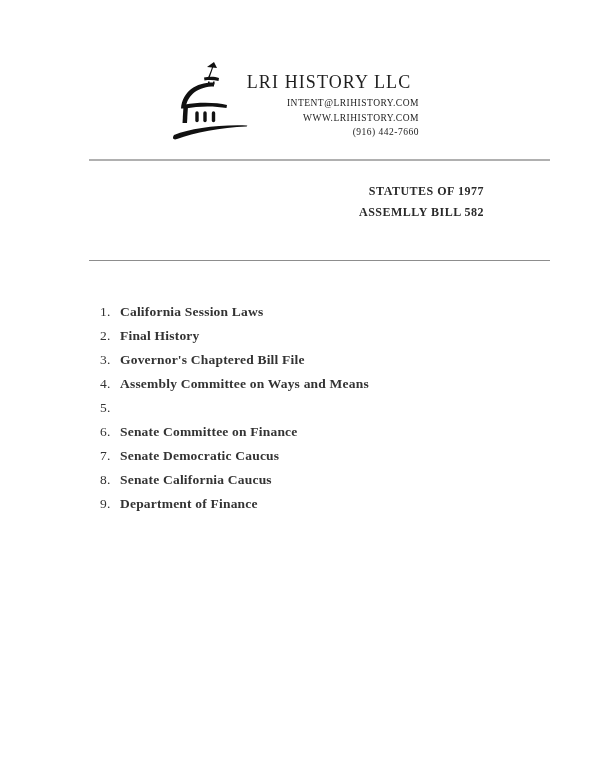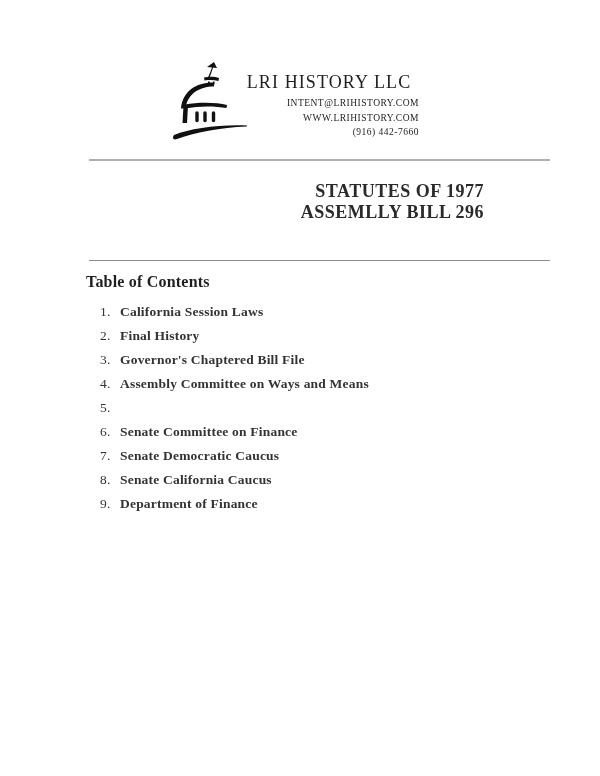--- a/index.html
+++ b/index.html
@@ -39,21 +39,21 @@
   .rule { position: absolute; left: 58px; width: 461px; border: 0; margin: 0; padding: 0; }
   .rule-top    { top: 159px; height: 2px; background: #b0b0b0; }
   .rule-bottom { top: 260px; height: 1px; background: #8d8d8d; }
 
   
   .bill-ref {
     position: absolute; top: 181px; right: 116px;
     text-align: right;
   }
   .bill-ref-line {
-    font-size: 18px; line-height: 21px;
+    font-size: 12px; line-height: 21px;
     font-weight: bold;
     letter-spacing: 0.5px;
     color: #2a2a2a;
     white-space: pre;
   }
 
   
   .toc-title {
     position: absolute; left: 55px; top: 272px;
     font-size: 16px; line-height: 19px;
@@ -115,24 +115,23 @@
     <div class="contact-line">INTENT@LRIHISTORY.COM</div>
     <div class="contact-line">WWW.LRIHISTORY.COM</div>
     <div class="contact-line">(916) 442-7660</div>
   </div>
 
   <div class="rule rule-top"></div>
   <div class="rule rule-bottom"></div>
 
   <div class="bill-ref">
       <div class="bill-ref-line">STATUTES OF 1977</div>
-      <div class="bill-ref-line">ASSEMLLY BILL 296</div>
+      <div class="bill-ref-line">ASSEMLLY BILL 582</div>
     </div>
 
-  <div class="toc-title">Table of Contents</div>
 
   <div class="toc-list">
       <div class="toc-item">
       <span class="toc-num">1.</span>
       <span class="toc-label">California Session Laws</span>
     </div>
       <div class="toc-item">
       <span class="toc-num">2.</span>
       <span class="toc-label">Final History</span>
     </div>

